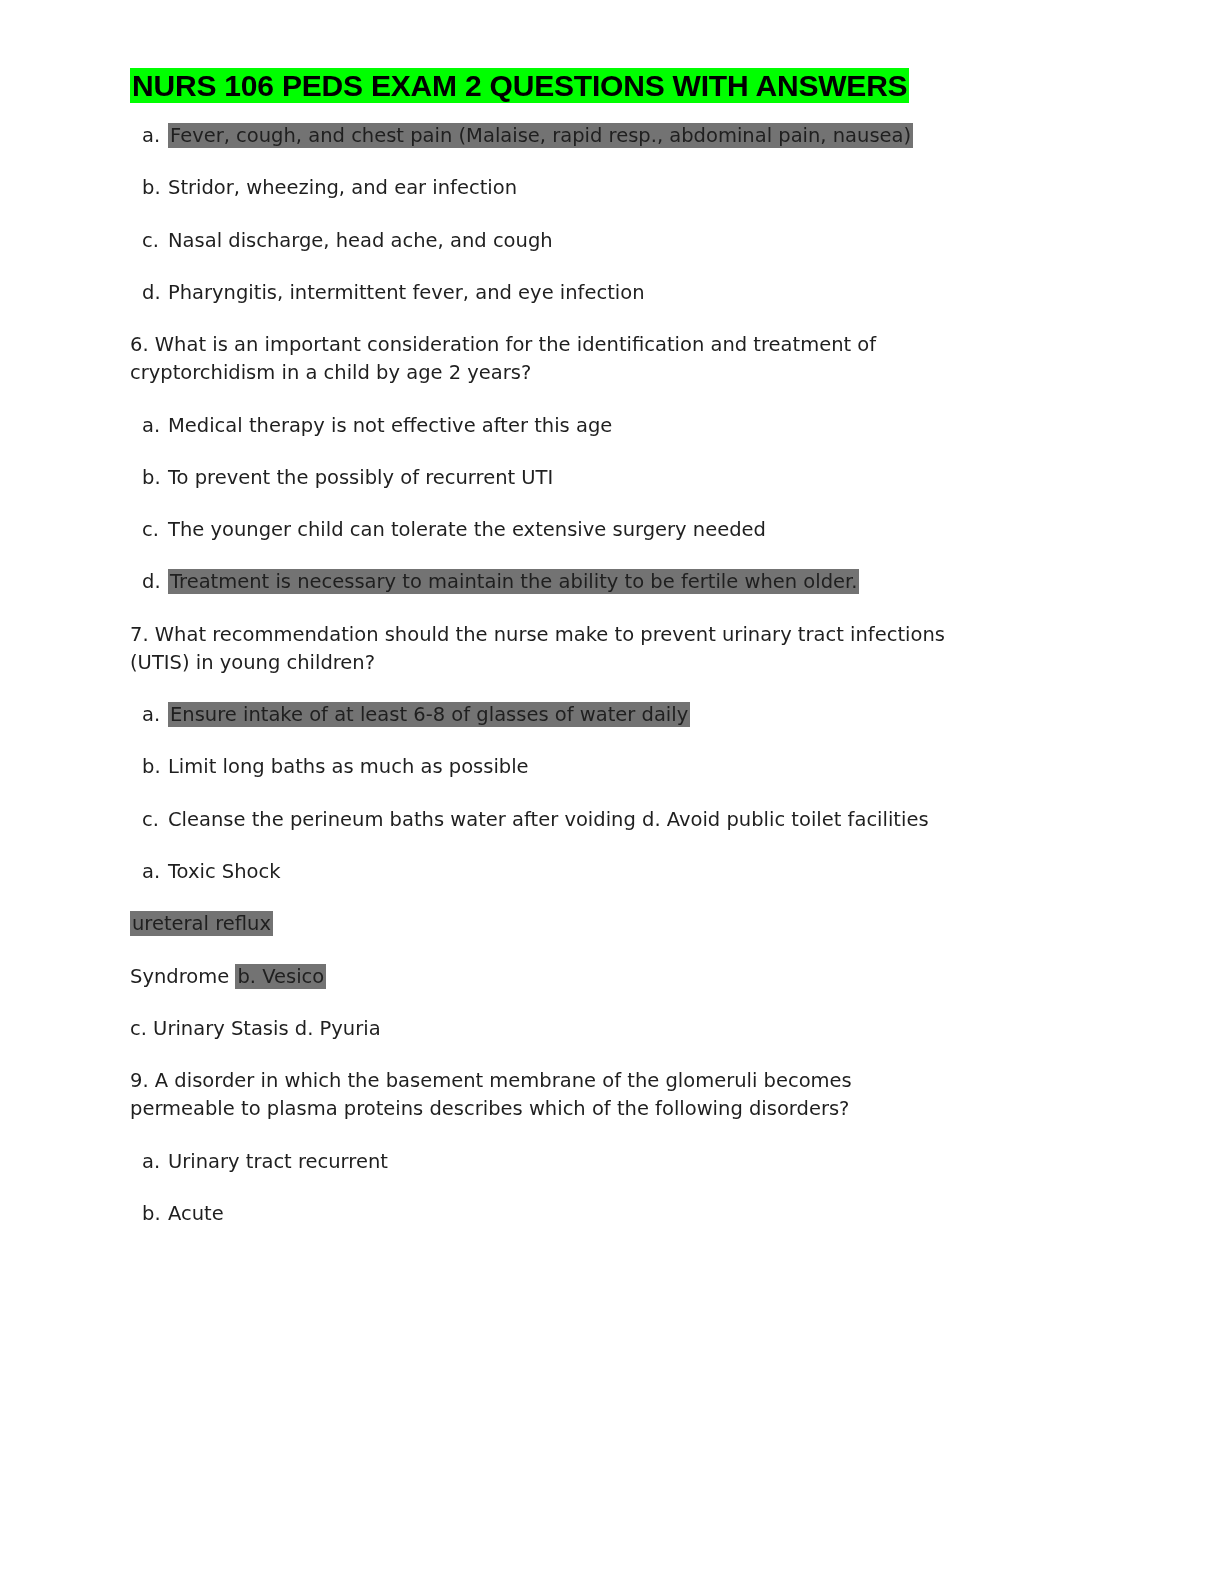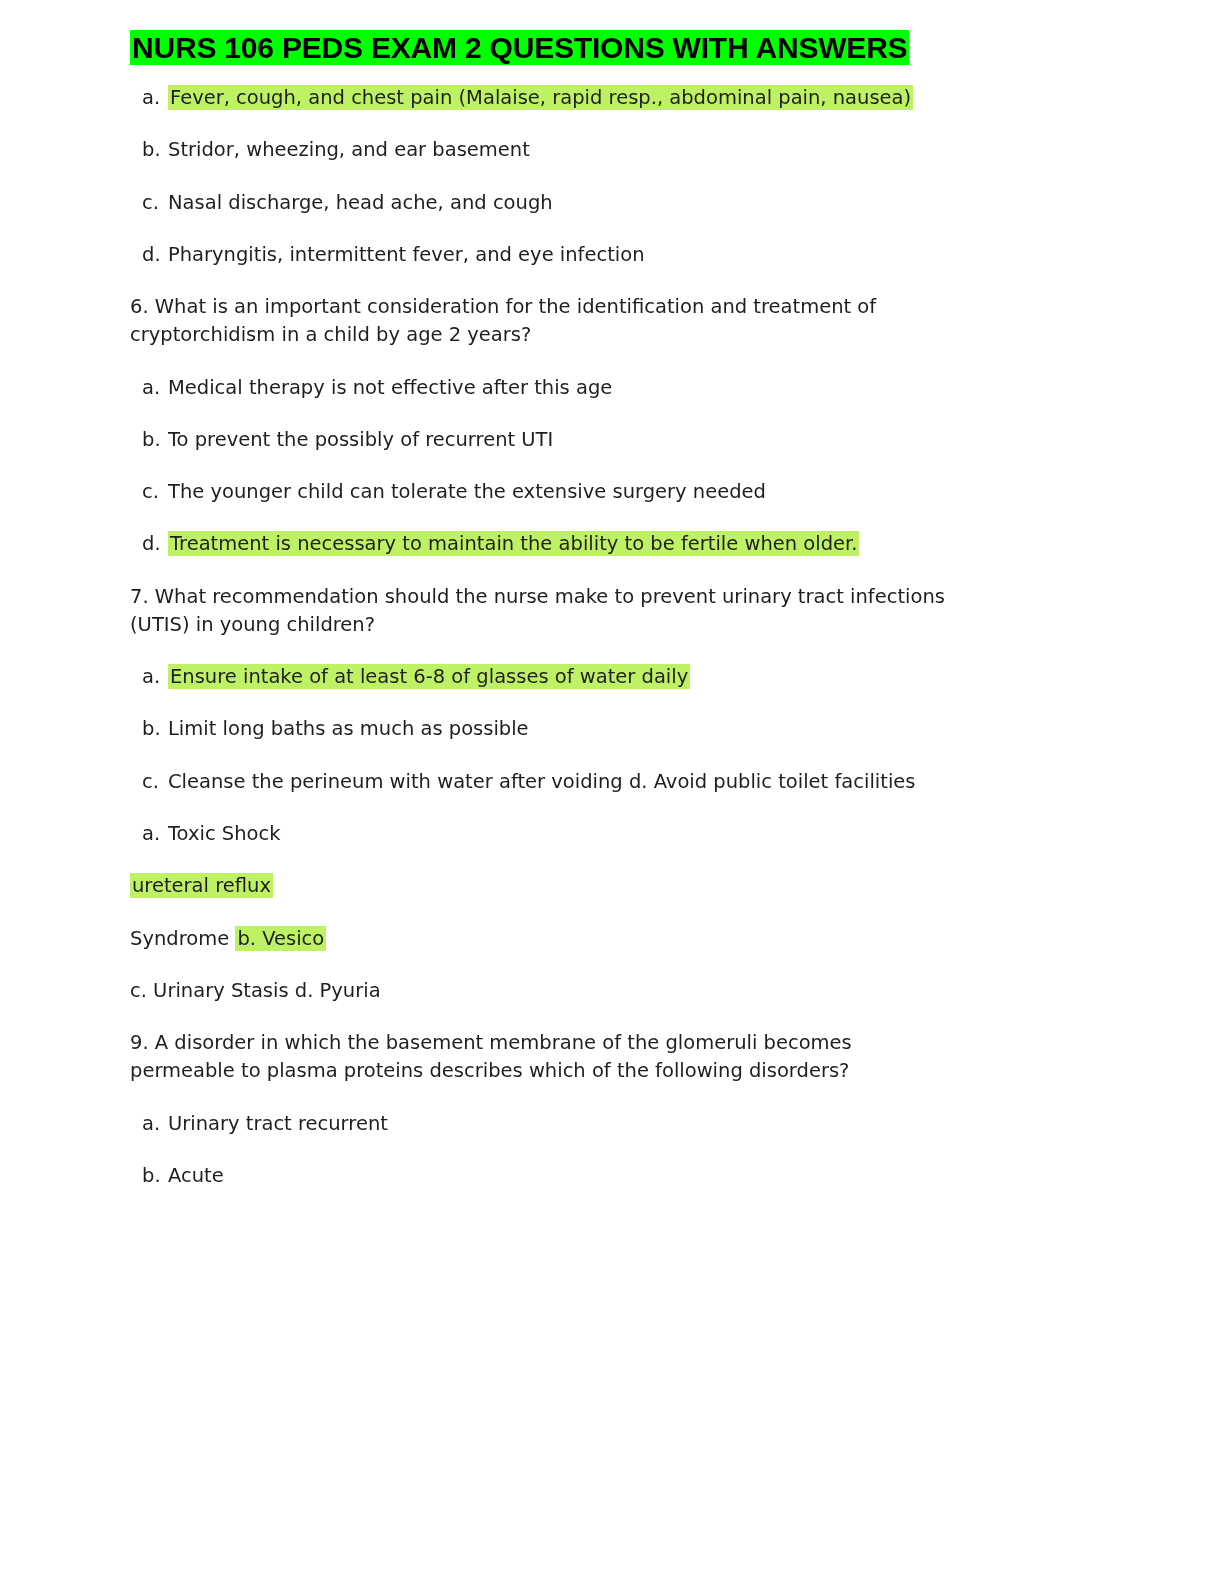--- a/index.html
+++ b/index.html
@@ -13,21 +13,21 @@
     font-family: "DejaVu Sans", sans-serif;
     color: #1a1a1a;
     overflow: hidden;
   }
   .page {
     position: relative;
     width: 1068px;
     height: 1584px;
     background: #ffffff;
     box-sizing: border-box;
-    padding: 26px 110px 0 130px;
+    padding: 64px 110px 0 130px;
   }
   .doc-title {
     font-family: "Liberation Sans", sans-serif;
     font-weight: bold;
     font-size: 30px;
     line-height: 44px;
     color: #000000;
     margin: 0 0 14px 0;
     letter-spacing: -0.2px;
   }
@@ -53,21 +53,21 @@
     width: 26px;
     text-align: left;
   }
   .opt .body {
     flex: 1 1 auto;
   }
   .q {
     margin: 0 0 24px 0;
   }
   .hl-yellow {
-    background: #bef264;
+    background: #737373;
     padding: 1px 2px;
     box-decoration-break: clone;
     -webkit-box-decoration-break: clone;
   }
   .plain {
     margin: 0 0 24px 0;
   }
 </style>
 </head>
 <body>
@@ -78,21 +78,21 @@
     <span class="hl-green">NURS 106 PEDS EXAM 2 QUESTIONS WITH ANSWERS</span><br>
   </h1>
 
   <div class="content">
       <div class="opt">
         <span class="marker">a.</span>
         <span class="body"><span class="hl-yellow">Fever, cough, and chest pain (Malaise, rapid resp., abdominal pain, nausea)</span></span>
       </div>
       <div class="opt">
         <span class="marker">b.</span>
-        <span class="body">Stridor, wheezing, and ear basement</span>
+        <span class="body">Stridor, wheezing, and ear infection</span>
       </div>
       <div class="opt">
         <span class="marker">c.</span>
         <span class="body">Nasal discharge, head ache, and cough</span>
       </div>
       <div class="opt">
         <span class="marker">d.</span>
         <span class="body">Pharyngitis, intermittent fever, and eye infection</span>
       </div>
       <div class="q">6. What is an important consideration for the identification and treatment of cryptorchidism in a child by age 2 years?</div>
@@ -116,21 +116,21 @@
       <div class="opt">
         <span class="marker">a.</span>
         <span class="body"><span class="hl-yellow">Ensure intake of at least 6-8 of glasses of water daily</span></span>
       </div>
       <div class="opt">
         <span class="marker">b.</span>
         <span class="body">Limit long baths as much as possible</span>
       </div>
       <div class="opt">
         <span class="marker">c.</span>
-        <span class="body">Cleanse the perineum with water after voiding d. Avoid public toilet facilities</span>
+        <span class="body">Cleanse the perineum baths water after voiding d. Avoid public toilet facilities</span>
       </div>
       <div class="opt">
         <span class="marker">a.</span>
         <span class="body">Toxic Shock</span>
       </div>
       <div class="plain"><span class="hl-yellow">ureteral reflux</span></div>
       <div class="plain"><span>Syndrome </span><span class="hl-yellow">b. Vesico</span></div>
       <div class="plain">c. Urinary Stasis d. Pyuria</div>
       <div class="q">9. A disorder in which the basement membrane of the glomeruli becomes permeable to plasma proteins describes which of the following disorders?</div>
       <div class="opt">

